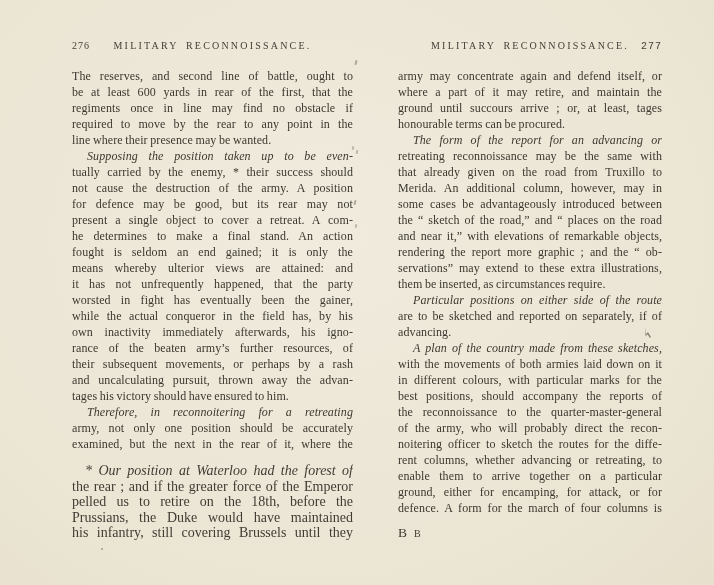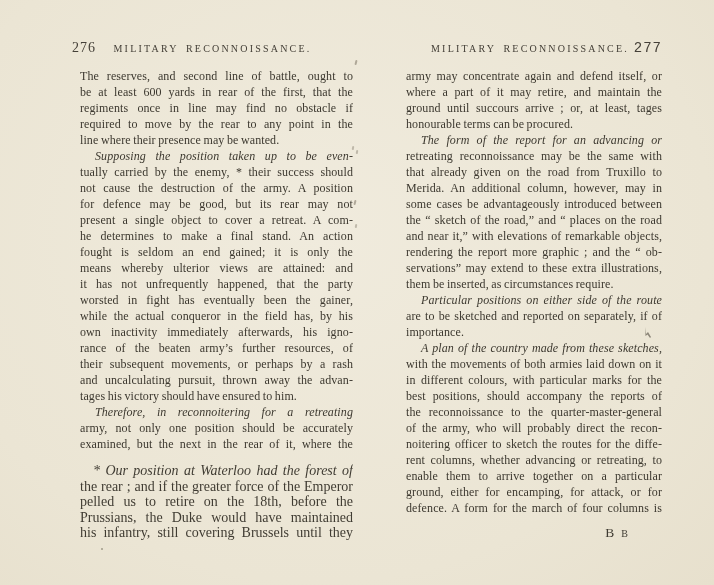--- a/index.html
+++ b/index.html
@@ -14,34 +14,34 @@
   .page-left  { left:72px;  width:281px; }
   .page-right { left:398px; width:264px; }
 
   .running-head {
     display:grid; grid-template-columns:1fr auto 1fr; align-items:baseline;
     height:20px; color:#454038;
   }
   .running-head .title {
     grid-column:2; font-size:10px; letter-spacing:2.2px; word-spacing:3px;
   }
-  .running-head .pagenum { font-size:14px; letter-spacing:1px; }
+  .running-head .pagenum { font-size:10px; letter-spacing:1px; }
   .page-left  .running-head .pagenum { grid-column:1; justify-self:start; }
   .page-right .running-head .pagenum { grid-column:3; justify-self:end;font-family:Liberation Mono, monospace; }
 
   .body-text { margin-top:8px; font-size:12px; line-height:16px; word-spacing:-0.6px; letter-spacing:0.1px; }
-  .line { height:16px; overflow:hidden; text-align:justify; text-align-last:justify;margin-left:8px; }
+  .line { height:16px; overflow:hidden; text-align:justify; text-align-last:justify; }
   .line.end { text-align-last:left; }
   .line.indent { text-indent:15px;font-style:italic; }
 
   .footnote { margin-top:11px; font-size:14px; line-height:15.5px; word-spacing:-0.4px; color:#403c33; }
   .footnote .line { height:15.5px; }
   .footnote .line.indent { text-indent:13px; }
 
-  .signature { margin-top:7px; padding-right:32px; text-align:right; letter-spacing:2px; color:#3f3b32; }
+  .signature { margin-top:7px; padding-right:32px; letter-spacing:2px; color:#3f3b32; }
   .sig-large { font-size:13.5px; }
   .sig-small { font-size:10px; margin-left:5px; }
 
   
   .tick { position:absolute; width:1.6px; height:5px; background:rgba(100,92,76,0.45); border-radius:1px; transform:rotate(14deg); }
   .tick2 { position:absolute; width:1.6px; height:4px; background:rgba(100,92,76,0.35); border-radius:1px; transform:rotate(10deg); }
   .cursor-mark { position:absolute; left:643px; top:326px; opacity:0.65; }
   .ink-dot { position:absolute; left:101px; top:548px; width:2px; height:2px; background:rgba(90,83,68,0.5); border-radius:50%; }
 </style>
 </head>
@@ -102,21 +102,21 @@
     <div class="line">that already given on the road from Truxillo to</div>
     <div class="line">Merida.  An additional column, however, may in</div>
     <div class="line">some cases be advantageously introduced between</div>
     <div class="line">the “ sketch of the road,” and “ places on the road</div>
     <div class="line">and near it,” with elevations of remarkable objects,</div>
     <div class="line">rendering the report more graphic ; and the “ ob-</div>
     <div class="line">servations” may extend to these extra illustrations,</div>
     <div class="line end">them be inserted, as circumstances require.</div>
     <div class="line indent">Particular positions on either side of the route</div>
     <div class="line">are to be sketched and reported on separately, if of</div>
-    <div class="line end">importance.</div>
+    <div class="line end">advancing.</div>
     <div class="line indent">A plan of the country made from these sketches,</div>
     <div class="line">with the movements of both armies laid down on it</div>
     <div class="line">in different colours, with particular marks for the</div>
     <div class="line">best positions, should accompany the reports of</div>
     <div class="line">the reconnoissance to the quarter-master-general</div>
     <div class="line">of the army, who will probably direct the recon-</div>
     <div class="line">noitering officer to sketch the routes for the diffe-</div>
     <div class="line">rent columns, whether advancing or retreating, to</div>
     <div class="line">enable them to arrive together on a particular</div>
     <div class="line">ground, either for encamping, for attack, or for</div>

